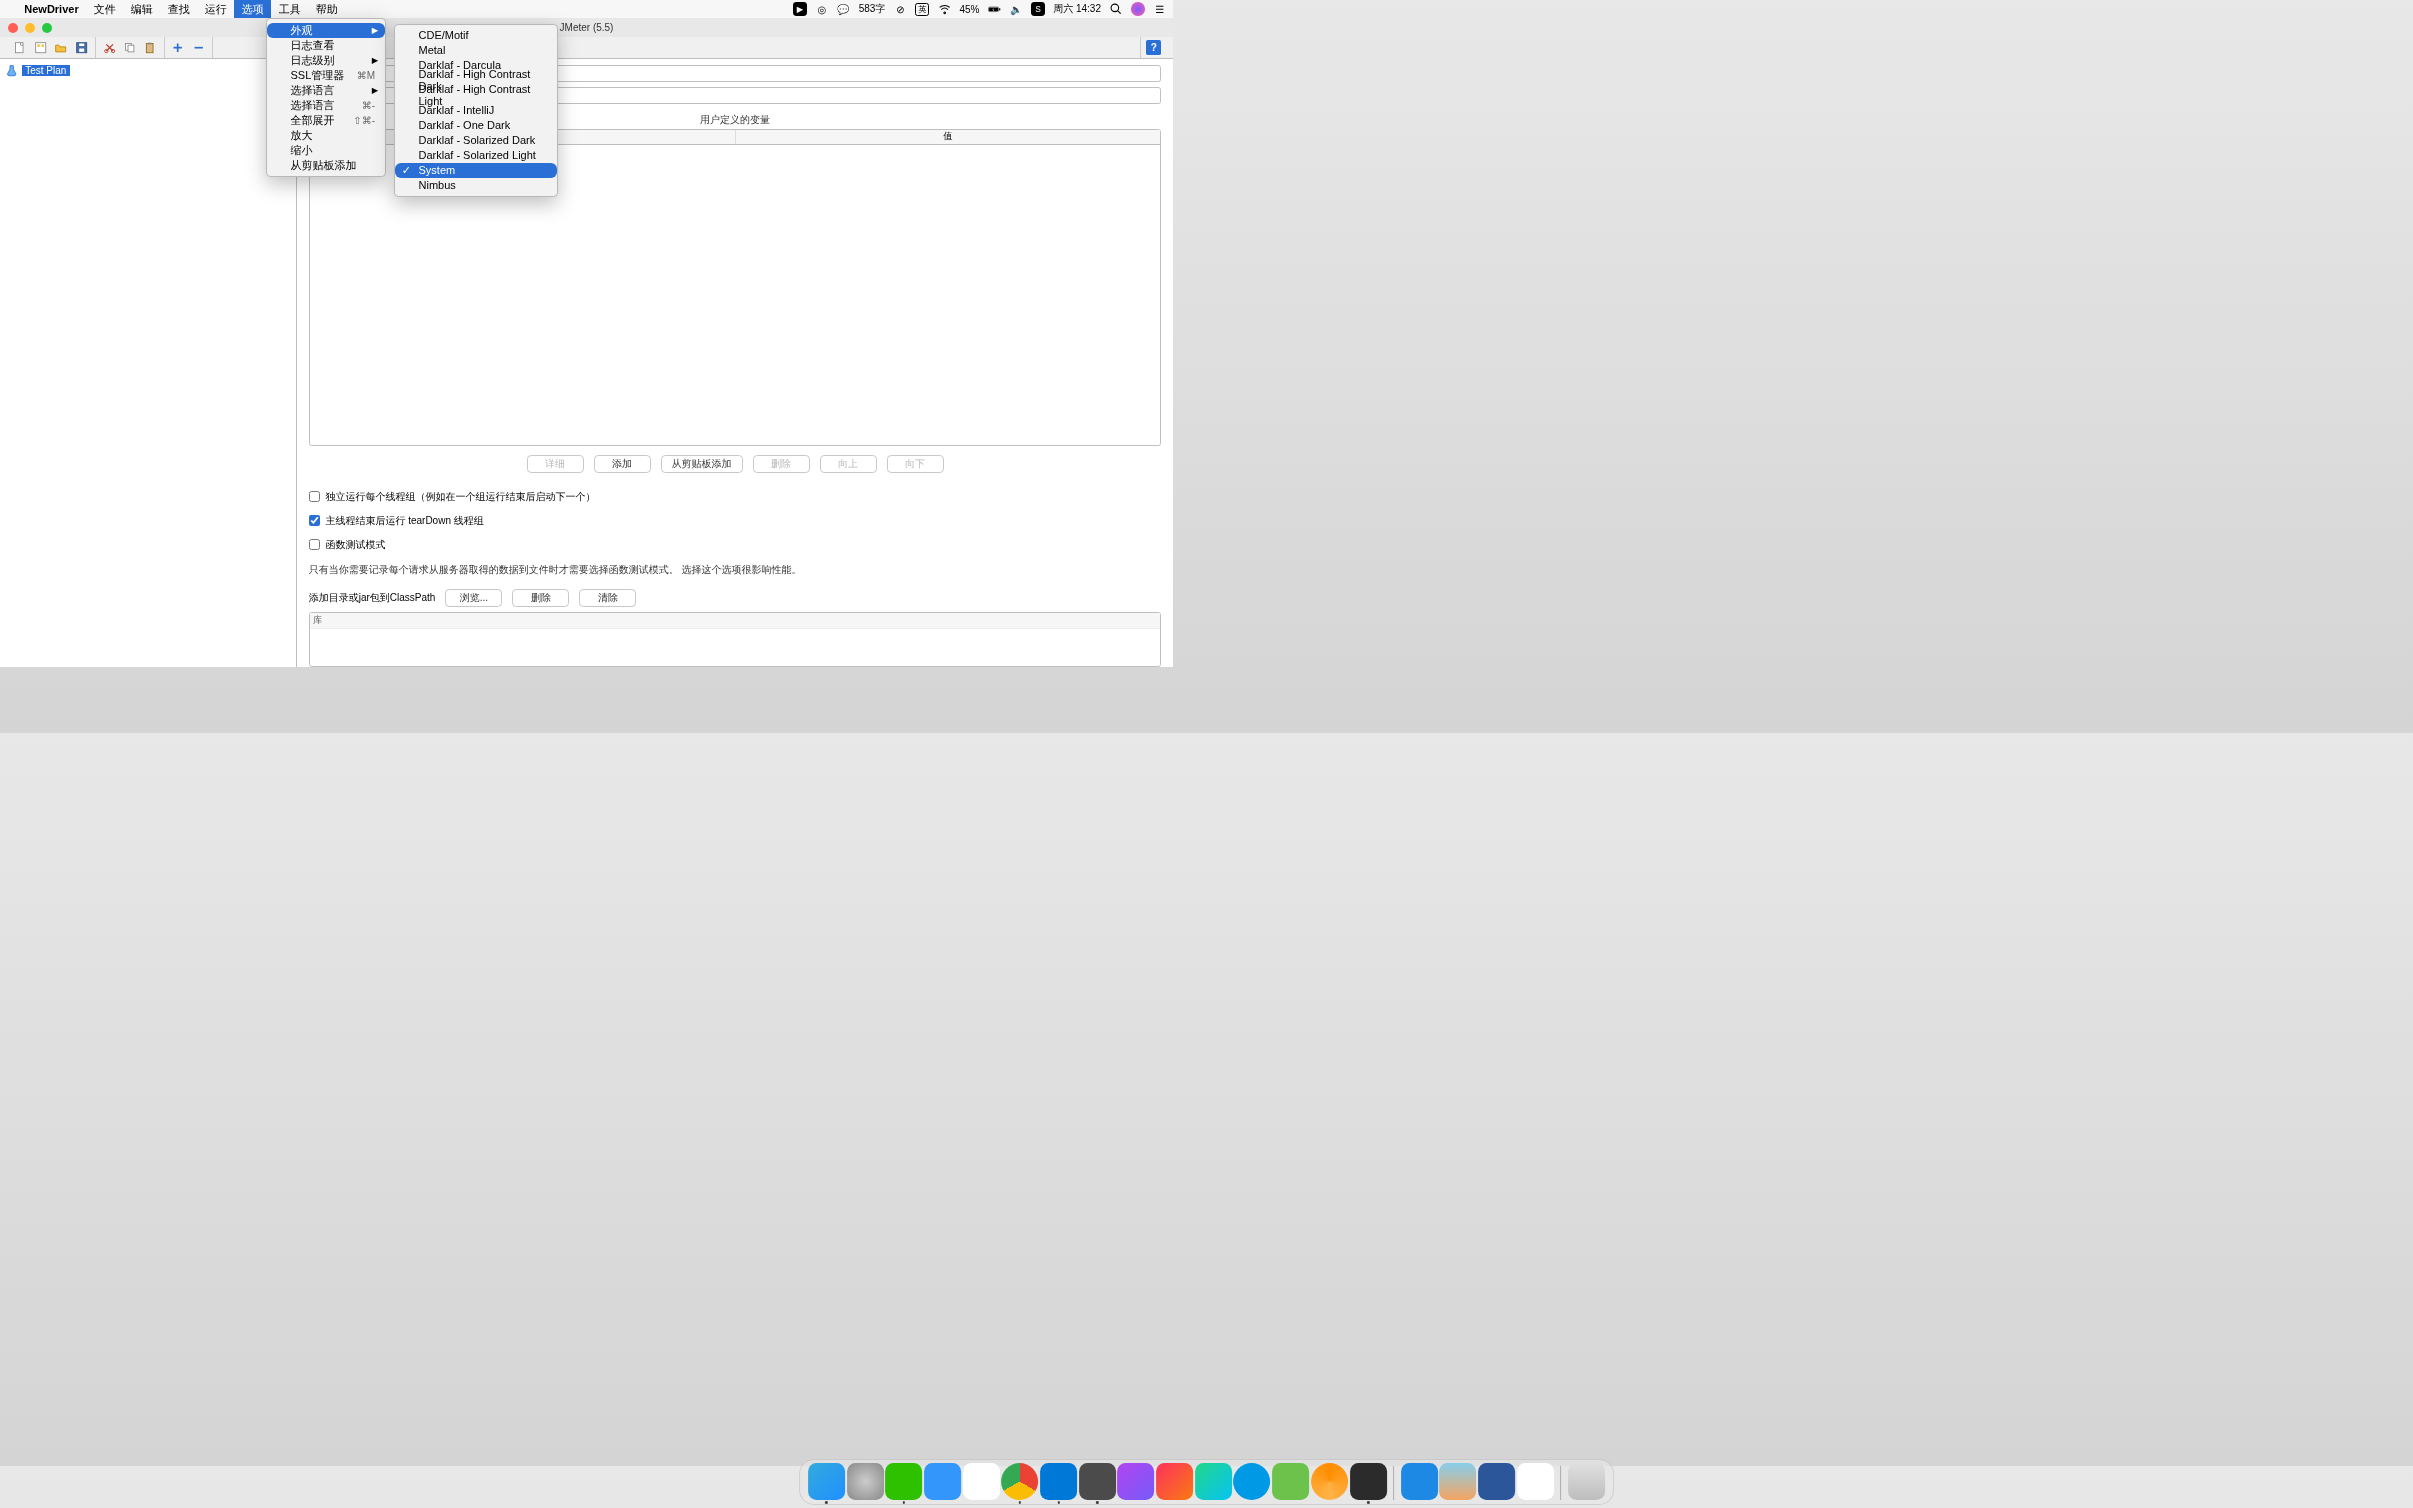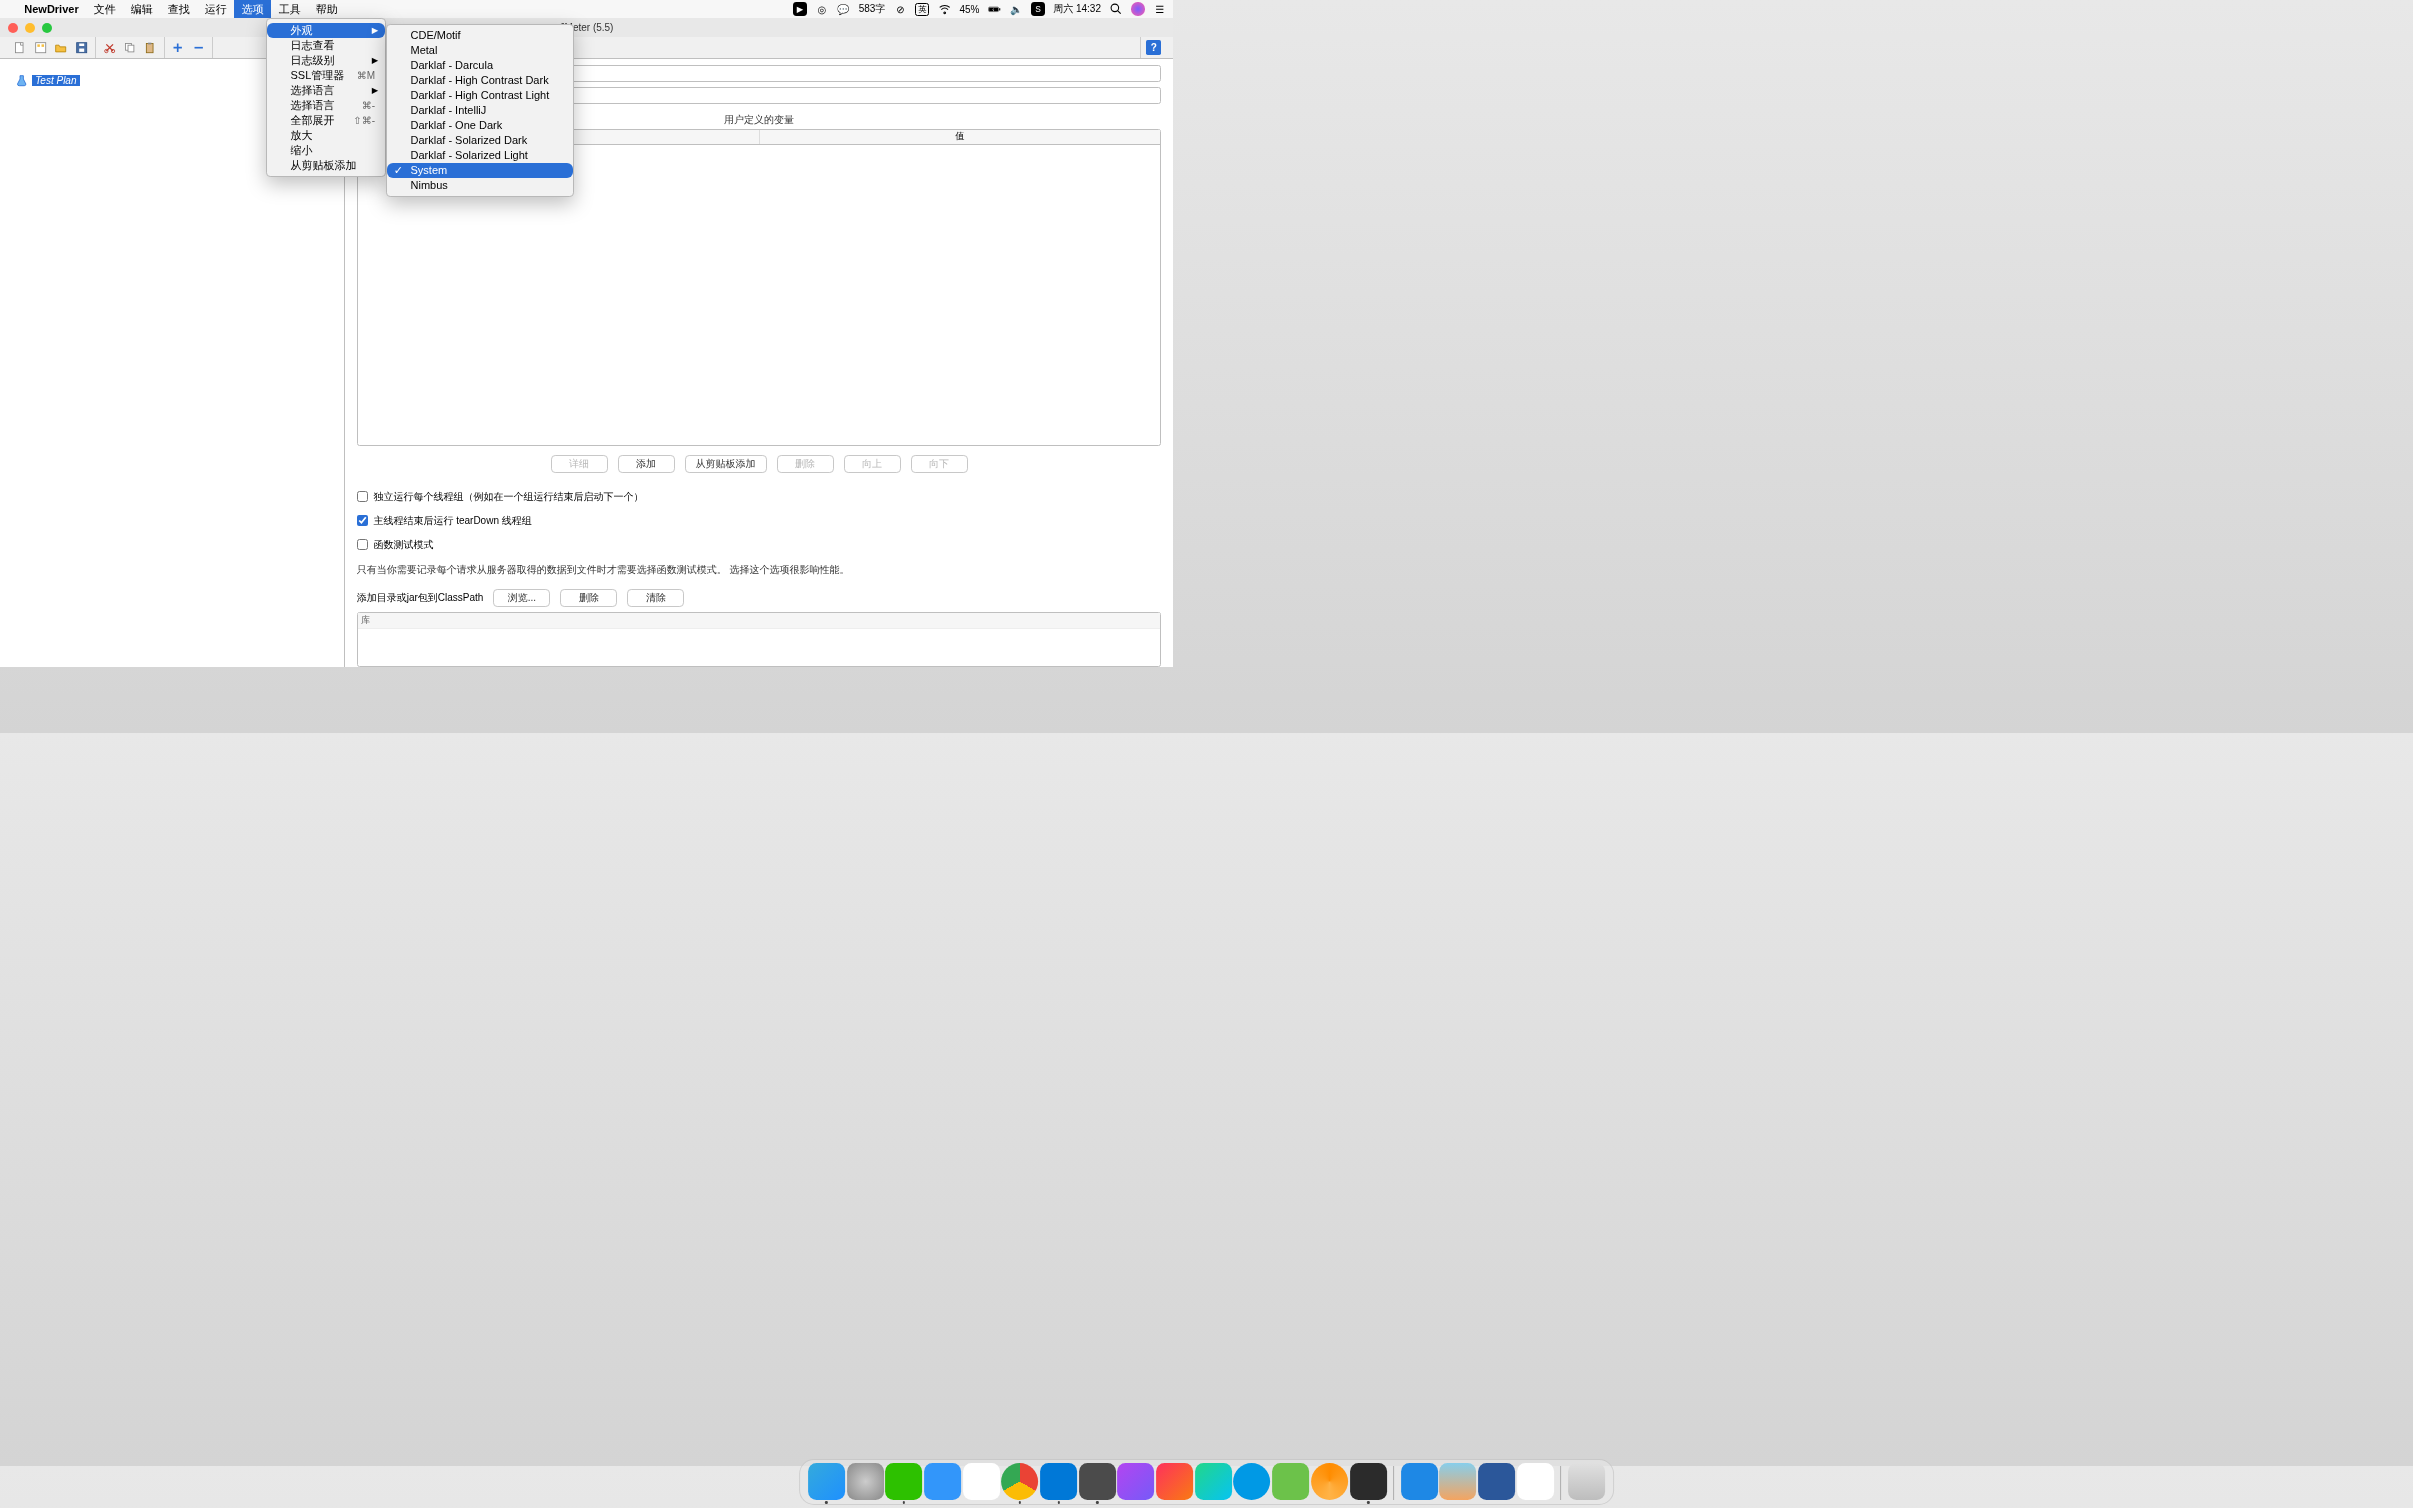--- a/index.html
+++ b/index.html
@@ -26,21 +26,21 @@
     .wintitle { position:absolute; left:50%; transform:translateX(-50%); font-size:10px; color:#333; }
 
     .toolbar { height:22px; background:#f0f0f0; border-bottom:0.8px solid #bfbfbf; display:flex; align-items:center; padding:0 6.7px; gap:0; }
     .tb-group { display:flex; gap:3.4px; padding:0 5px; border-right:0.8px solid #ccc; height:100%; align-items:center;}
     .tb-group:last-child{border-right:none;}
     .tb-btn { width:17px; height:17px; display:flex; align-items:center; justify-content:center; border-radius:2.5px; }
     .tb-btn svg{width:13.4px;height:13.4px;}
     .tb-btn.qmark { background:#2a6fd6; color:#fff; width:15px; height:15px; border-radius:1.7px; font-weight:bold; font-size:10px;}
 
     .body { flex:1; display:flex; overflow:hidden;}
-    .tree { width:345px; border-right:0.8px solid #bfbfbf; padding:15px; background:#fff;font-style:italic;}
+    .tree { width:297px; border-right:0.8px solid #bfbfbf; padding:5px; background:#fff;}
     .tree-item { display:flex; align-items:center; gap:3.4px; }
     .tree-icon { width:13.4px; height:13.4px; }
     .tree-label { background:#2a6fd6; color:#fff; padding:0 3.4px; font-size:10px; }
 
     .pane { flex:1; padding:6.7px 11.7px 0 11.7px; display:flex; flex-direction:column; overflow:hidden; background:#fff;}
     .row-input { display:flex; align-items:center; margin-bottom:5px; }
     .row-input input { flex:1; height:17px; border:0.8px solid #bfbfbf; border-radius:2.5px; padding:0 3.4px; font-size:10px; }
 
     .section-title { text-align:center; font-size:10px; color:#333; margin:3.4px 0 1.7px; }
     .vartable { border:0.8px solid #bfbfbf; flex:1; min-height:251px; border-radius:2.5px; }
@@ -62,21 +62,21 @@
 
     
     .menu-panel { position:absolute; background:#f2f2f2; border:0.8px solid #b8b8b8; border-radius:4.2px; box-shadow:0 6.7px 20px rgba(0,0,0,0.25); font-size:11px; padding:3.4px 0; }
     .menu-panel .mi2 { padding:0.8px 17px 0.8px 23.5px; height:15px; display:flex; align-items:center; position:relative; color:#000;}
     .menu-panel .mi2.sel { background:#2a6fd6; color:#fff;border-radius:6px; }
     .menu-panel .mi2 .arrow { position:absolute; right:6.7px; font-size:8.4px;}
     .menu-panel .mi2 .shortcut { position:absolute; right:10px; color:#666; font-size:10px;}
     .menu-panel .mi2 .chk { position:absolute; left:6.7px; }
 
     #menu-options { left:266px; top:18.4px; width:120px; }
-    #menu-themes  { left:386px; top:23.5px; width:188px; }
+    #menu-themes  { left:394px; top:23.5px; width:164px; }
 
     
     .dock { position:absolute; bottom:3.4px; left:50%; transform:translateX(-50%); display:flex; align-items:flex-end; gap:1.7px; background:rgba(230,230,230,0.65); padding:3.4px 8.4px; border-radius:15px; border:0.8px solid rgba(0,0,0,0.1);}
     .dock .dicon { width:37px; height:37px; border-radius:8.4px; background:#ccc; display:flex; align-items:center; justify-content:center; position:relative;}
     .dock .sep { width:0.8px; height:34px; background:rgba(0,0,0,0.25); margin:0 5px;}
     .dock .dicon.active::after{content:'';position:absolute;bottom:-3.4px;left:50%;transform:translateX(-50%);width:2.5px;height:2.5px;border-radius:50%;background:#444;}
   </style>
 </head>
 <body>
 

